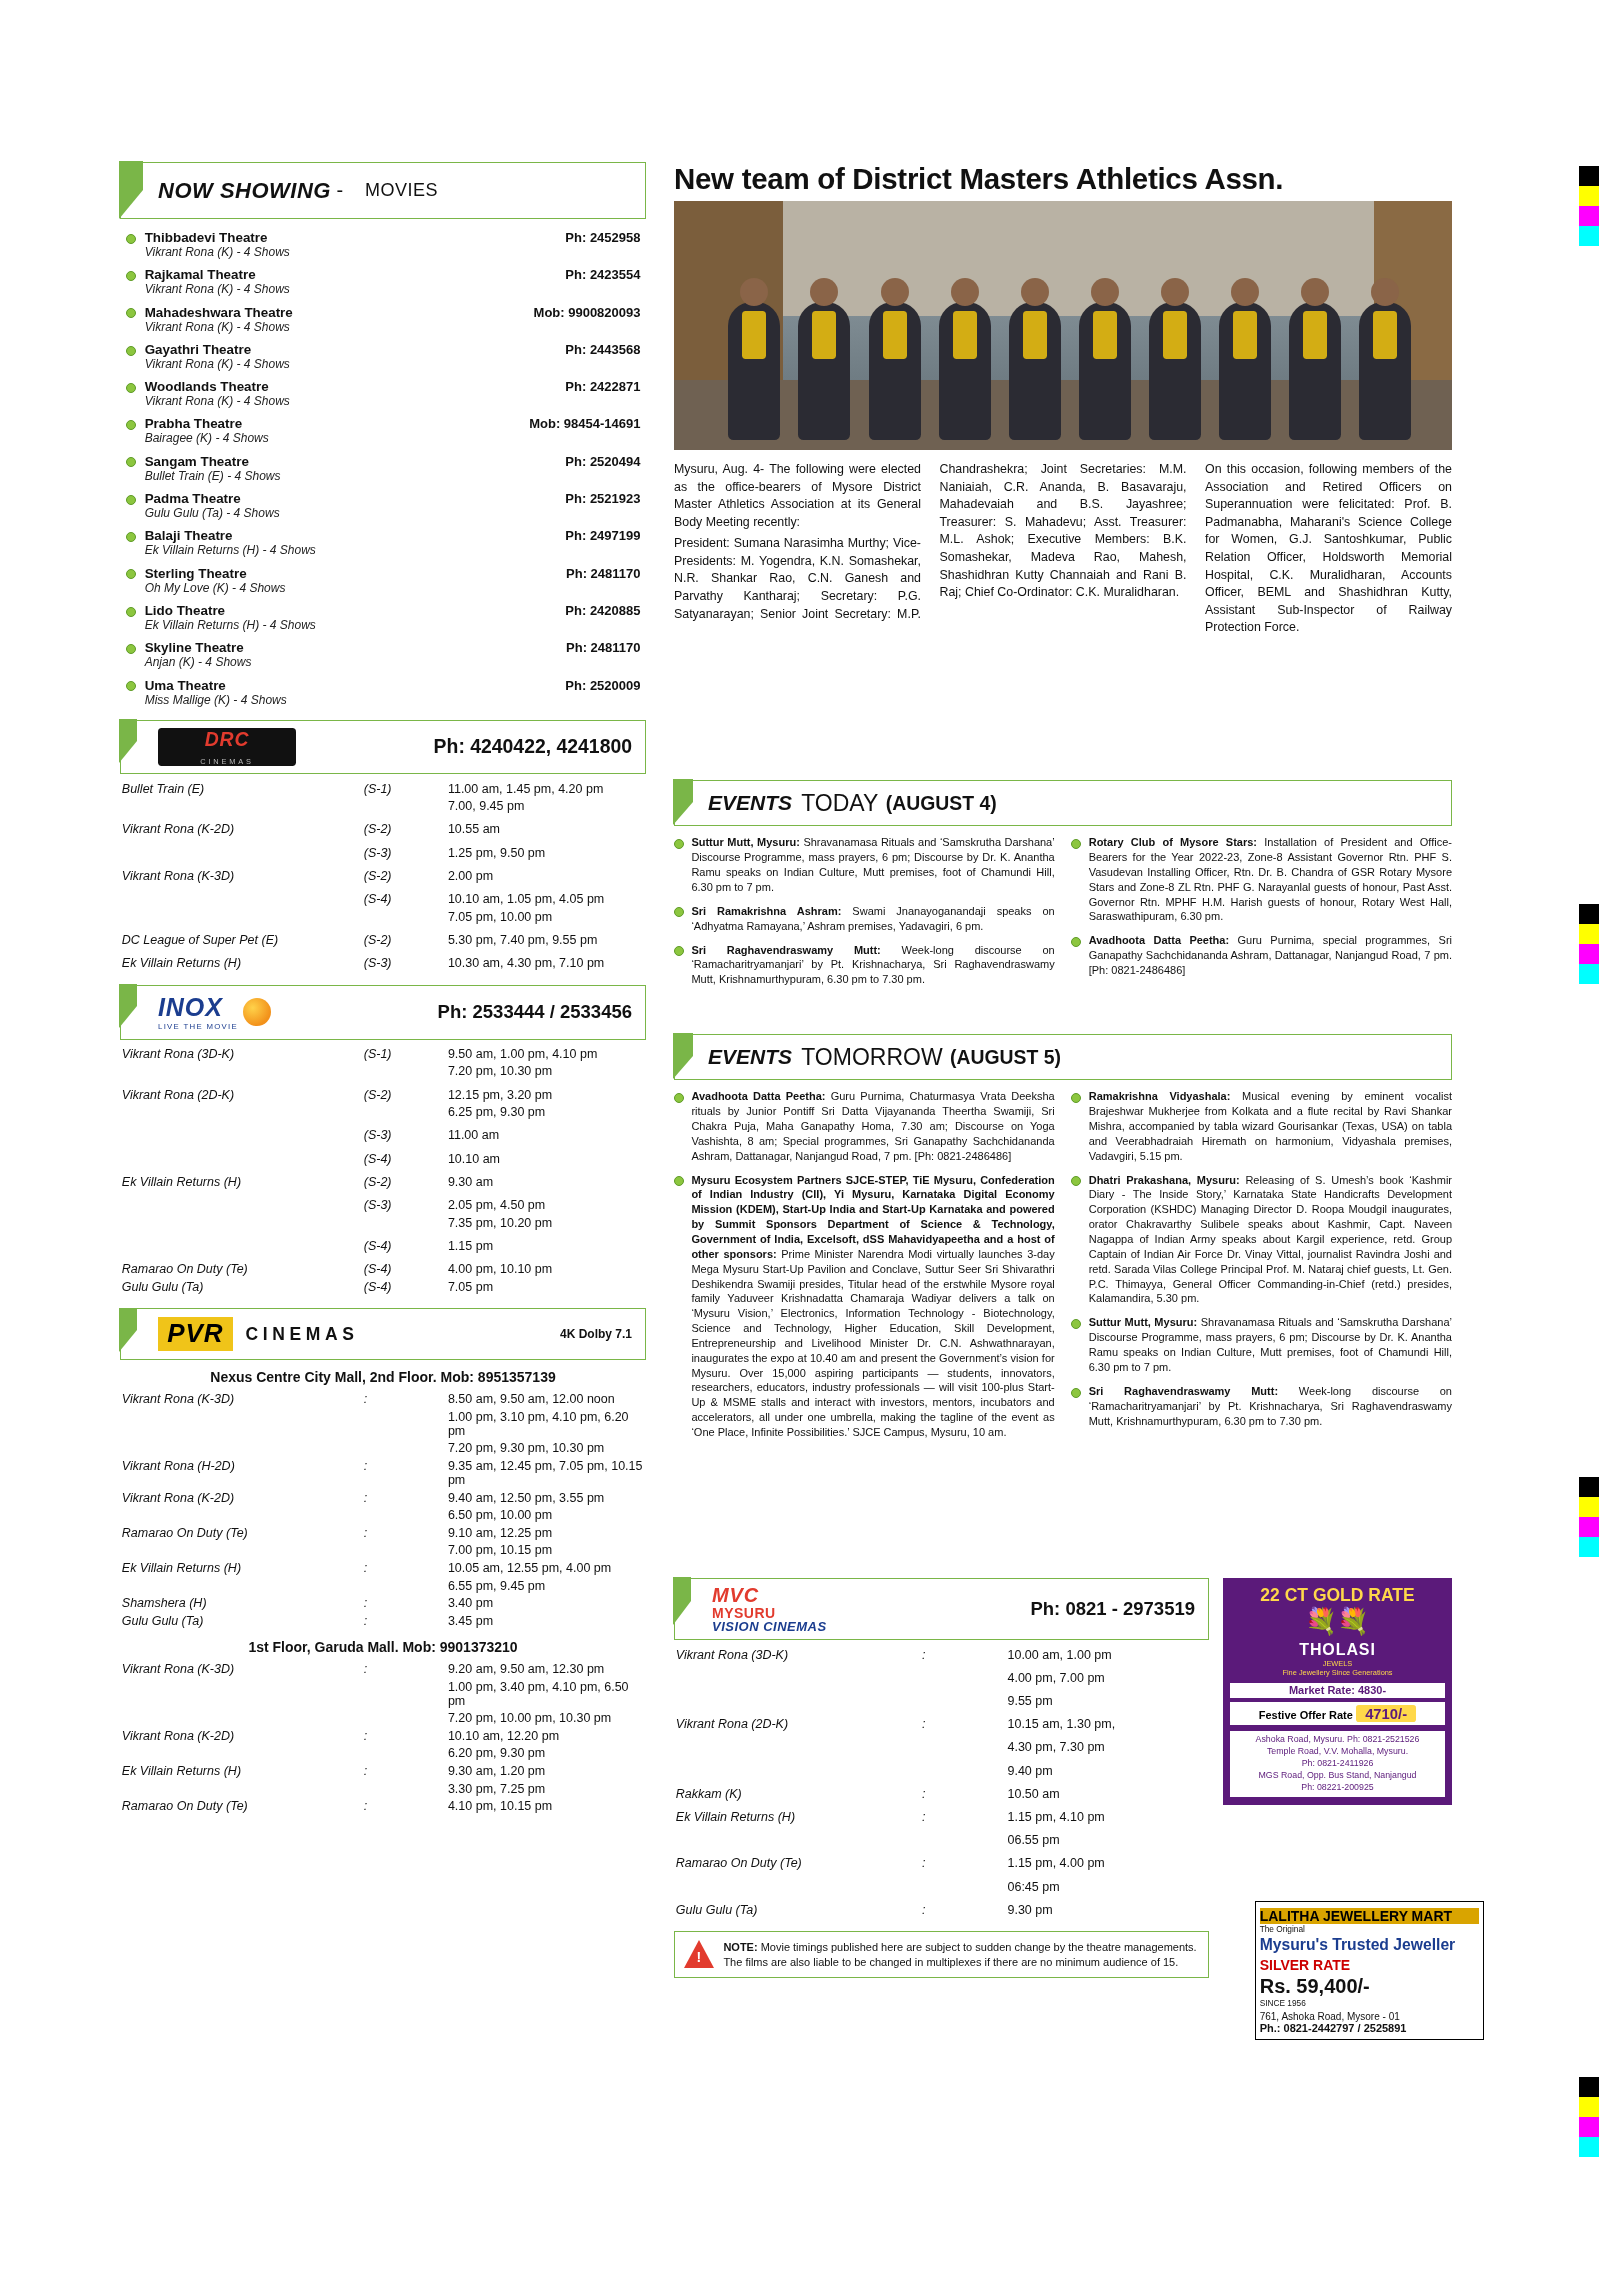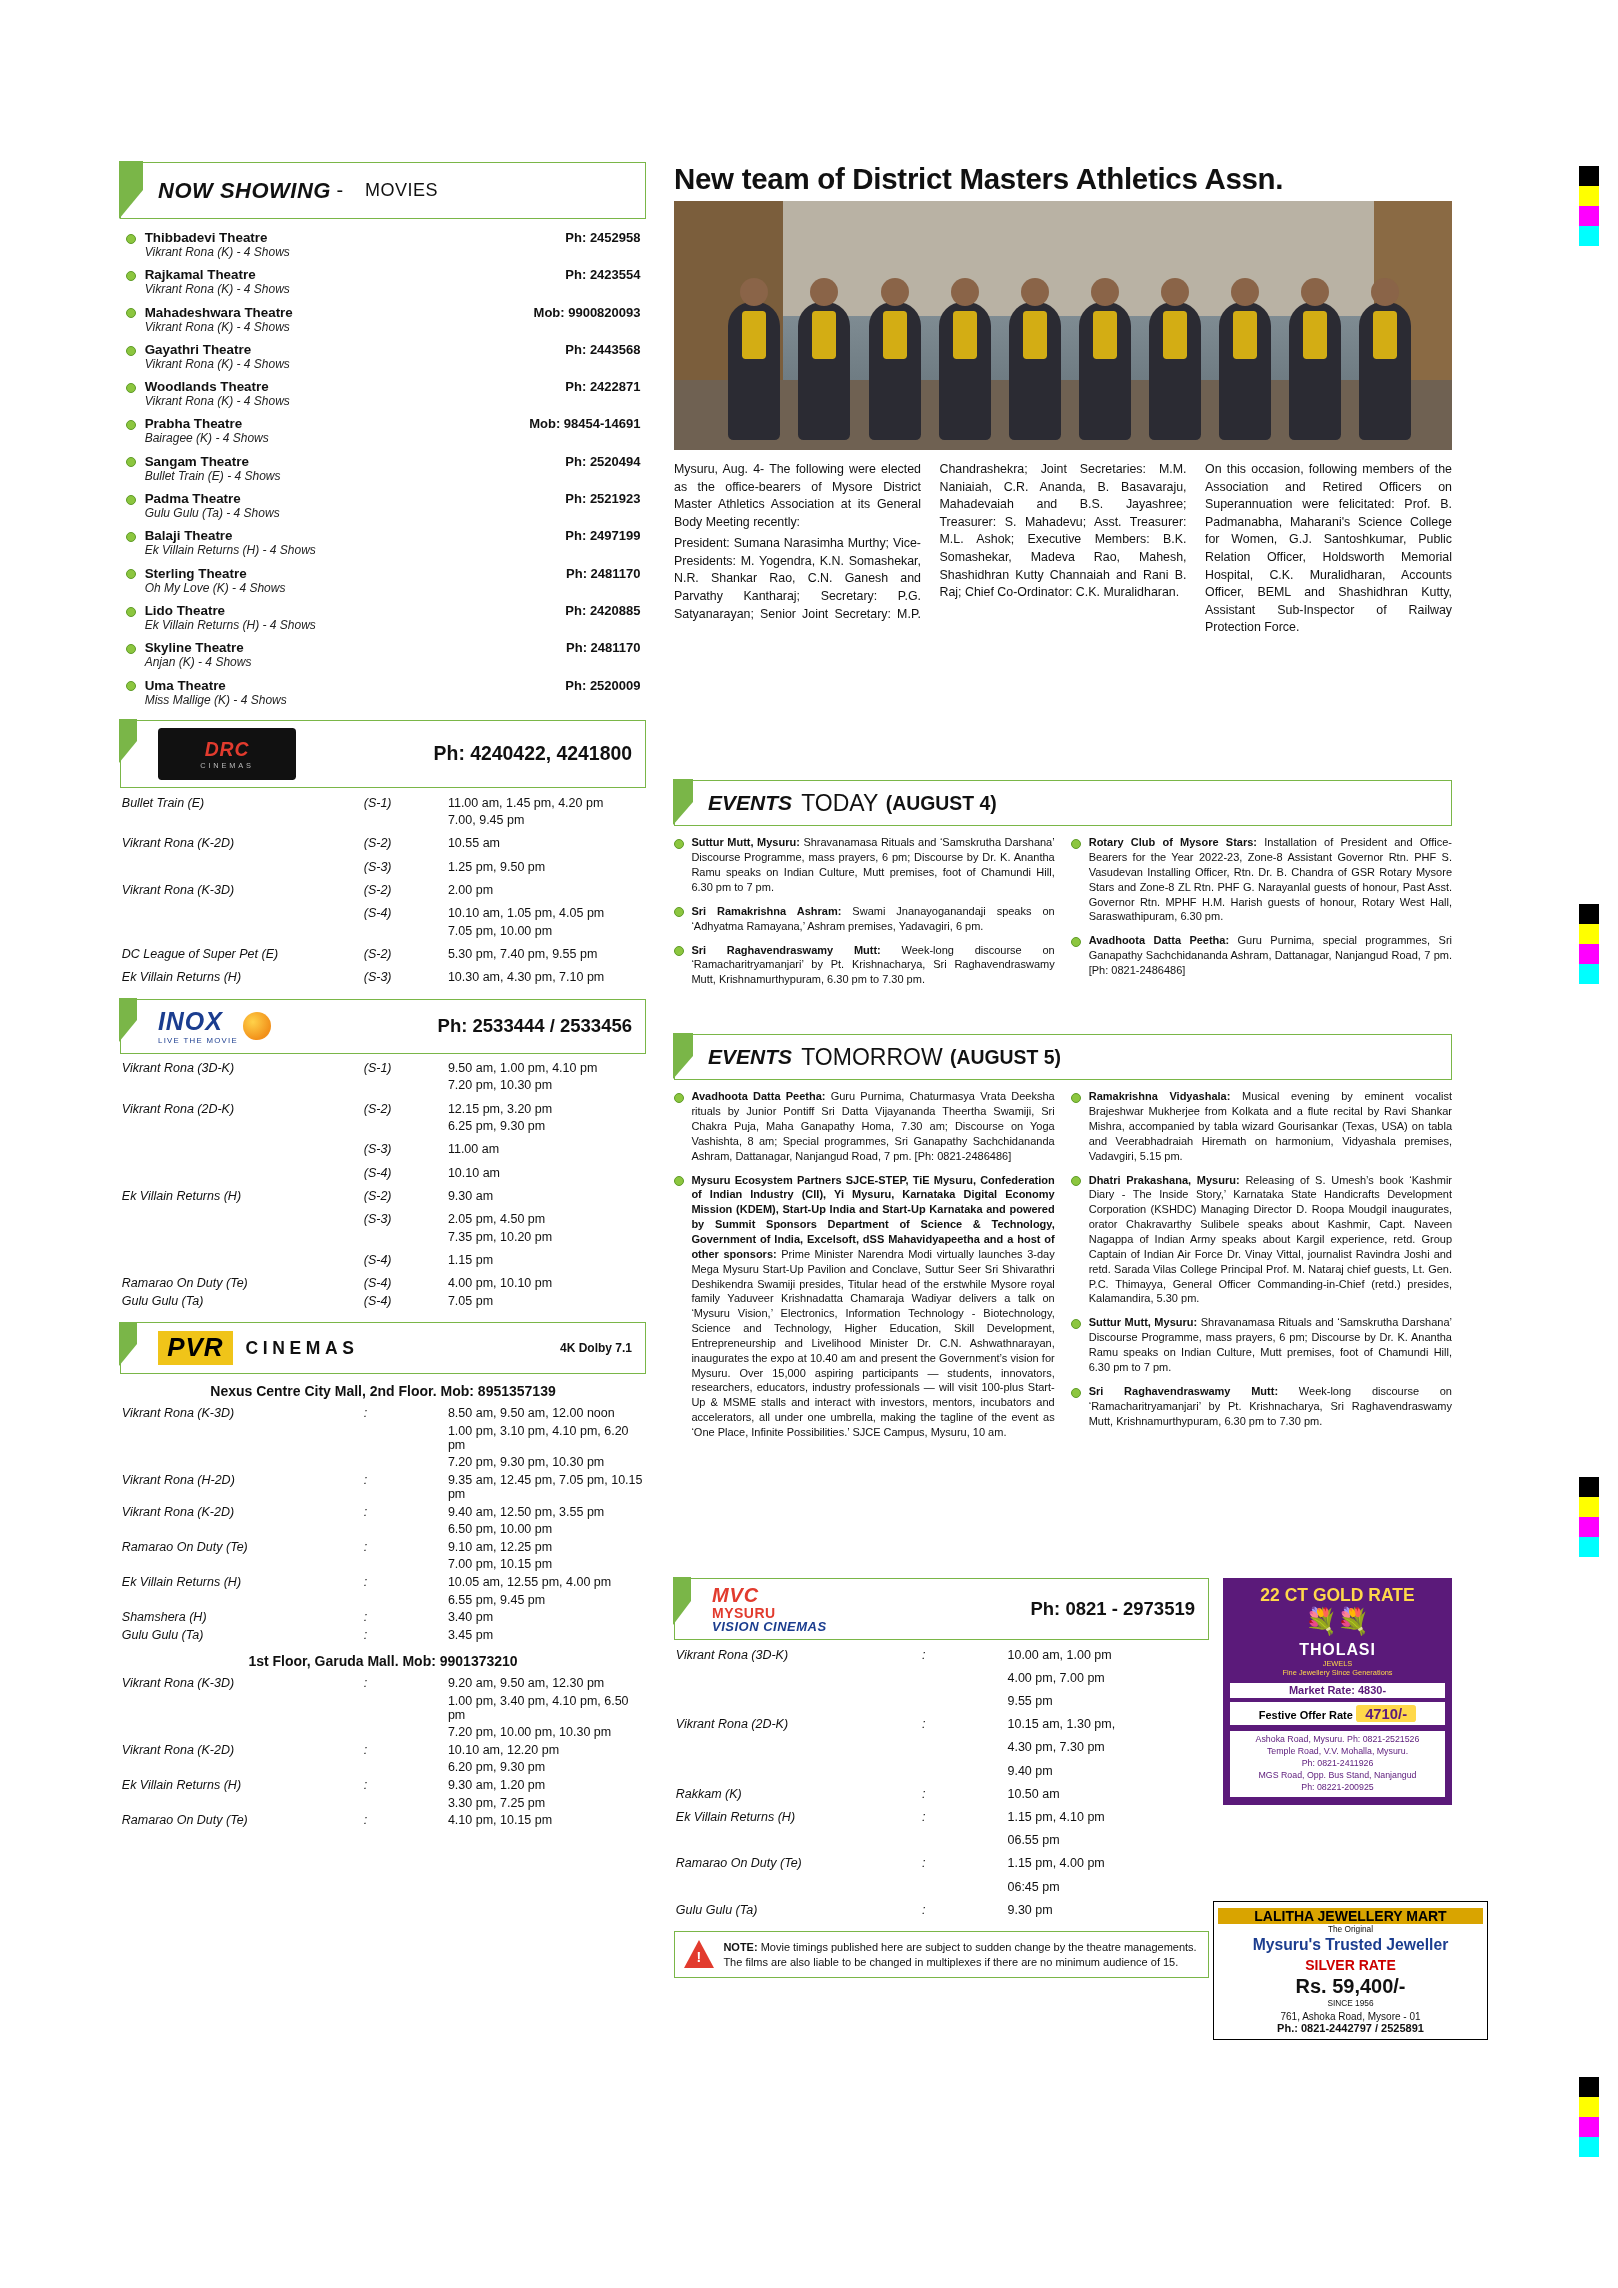--- a/index.html
+++ b/index.html
@@ -72,22 +72,22 @@
     padding: 7.4px 13px; position: relative;
   }
   .cinema-head::before {
     content: "";
     position: absolute; left: -1.8px; top: -1.8px;
     border-left: 18.5px solid #7ab648;
     border-top: 22px solid #7ab648;
     border-bottom: 22px solid transparent;
   }
   .logo-drc {
-    width: 138px; height: 52px; background: #111; color: #fff;
-    display:flex; flex-direction: column; align-items:center; justify-content:center;
+    width: 138px; height: 38px; background: #111; color: #fff;
+    display:flex; flex-direction: column; align-items:center; justify-content:space-between;
     border-radius: 3.7px; margin-left: 24px;
   }
   .logo-drc .t { color:#e23b2e; font-weight: bold; font-size: 19.4px; font-style: italic; letter-spacing: 0.9px;}
   .logo-drc .s { color:#bbb; font-size: 7.4px; letter-spacing: 2.8px; }
   .cinema-phone { font-size: 19.4px; font-weight: bold; }
   .cinema-phone.small { font-size: 18.5px; }
 
   .show-table { width: 100%; border-collapse: collapse; margin-top: 5.5px; }
   .show-table td { font-size: 12.5px; vertical-align: top; padding: 1.8px 1.8px; }
   .show-table td.film { width: 46%; font-style: italic; }
@@ -178,21 +178,21 @@
   .ad-gold { position:absolute; left: 1223px; top: 1578px; width: 229px; background:#5b1a7a; color:#fff; padding: 7.4px; text-align:center; }
   .ad-gold .t1 { color:#ffd84a; font-weight:bold; font-size:17.5px; }
   .ad-gold .brand { font-size: 16px; font-weight: bold; color:#fff; letter-spacing:0.9px; margin-top:3.7px;}
   .ad-gold .sub { font-size: 7.4px; color:#ffd84a; }
   .ad-gold .mr { background:#fff; color:#5b1a7a; font-size:11px; font-weight:bold; margin-top:5.5px; padding:1.8px;}
   .ad-gold .offer { background:#fff; color:#000; margin-top:3.7px; font-size:11px; font-weight:bold; padding:2.8px;}
   .ad-gold .rate { display:inline-block; background:#ffd84a; color:#5b1a7a; padding:0.9px 9.2px; border-radius:2.8px; font-size:14.8px; font-weight:bold;}
   .ad-gold .addr { font-size: 8.8px; margin-top:5.5px; line-height:1.35; background:#fff; color:#5b1a7a; padding:3.7px;}
   .ad-birds { font-size: 26px; color:#e87ba0; }
 
-  .ad-lalitha { position:absolute; left:1213px; top:1901px; width:275px; border:1.8px solid #000; text-align:center; padding:5.5px 3.7px; }
+  .ad-lalitha { position:absolute; left:1255px; top:1901px; width:229px; border:1.8px solid #000; padding:5.5px 3.7px; }
   .ad-lalitha .h { background:#d9a400; color:#000; font-weight:bold; font-size:14px; }
   .ad-lalitha .o { font-size:8.3px; }
   .ad-lalitha .t { font-weight:bold; font-size:15.7px; color:#1b3d8f; margin-top:2.8px;}
   .ad-lalitha .s { font-weight:bold; font-size:14px; color:#c00; margin-top:2.8px;}
   .ad-lalitha .p { font-weight:bold; font-size:20px; margin-top:1.8px;}
   .ad-lalitha .a { font-size:10px; margin-top:2.8px;}
   .ad-lalitha .ph { font-size:11px; font-weight:bold;}
 
   
   .cbar { position:absolute; right:20px; width:20px; }

